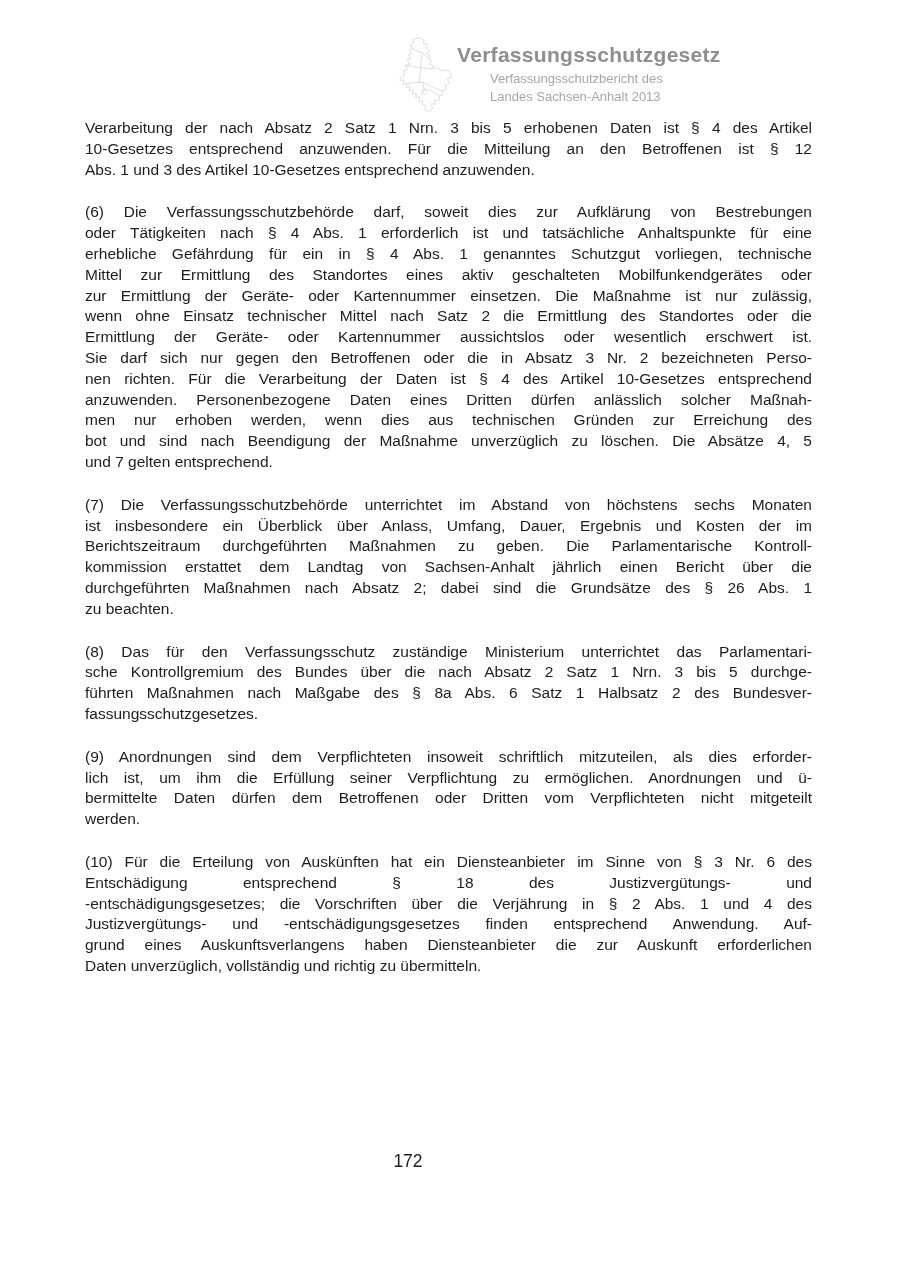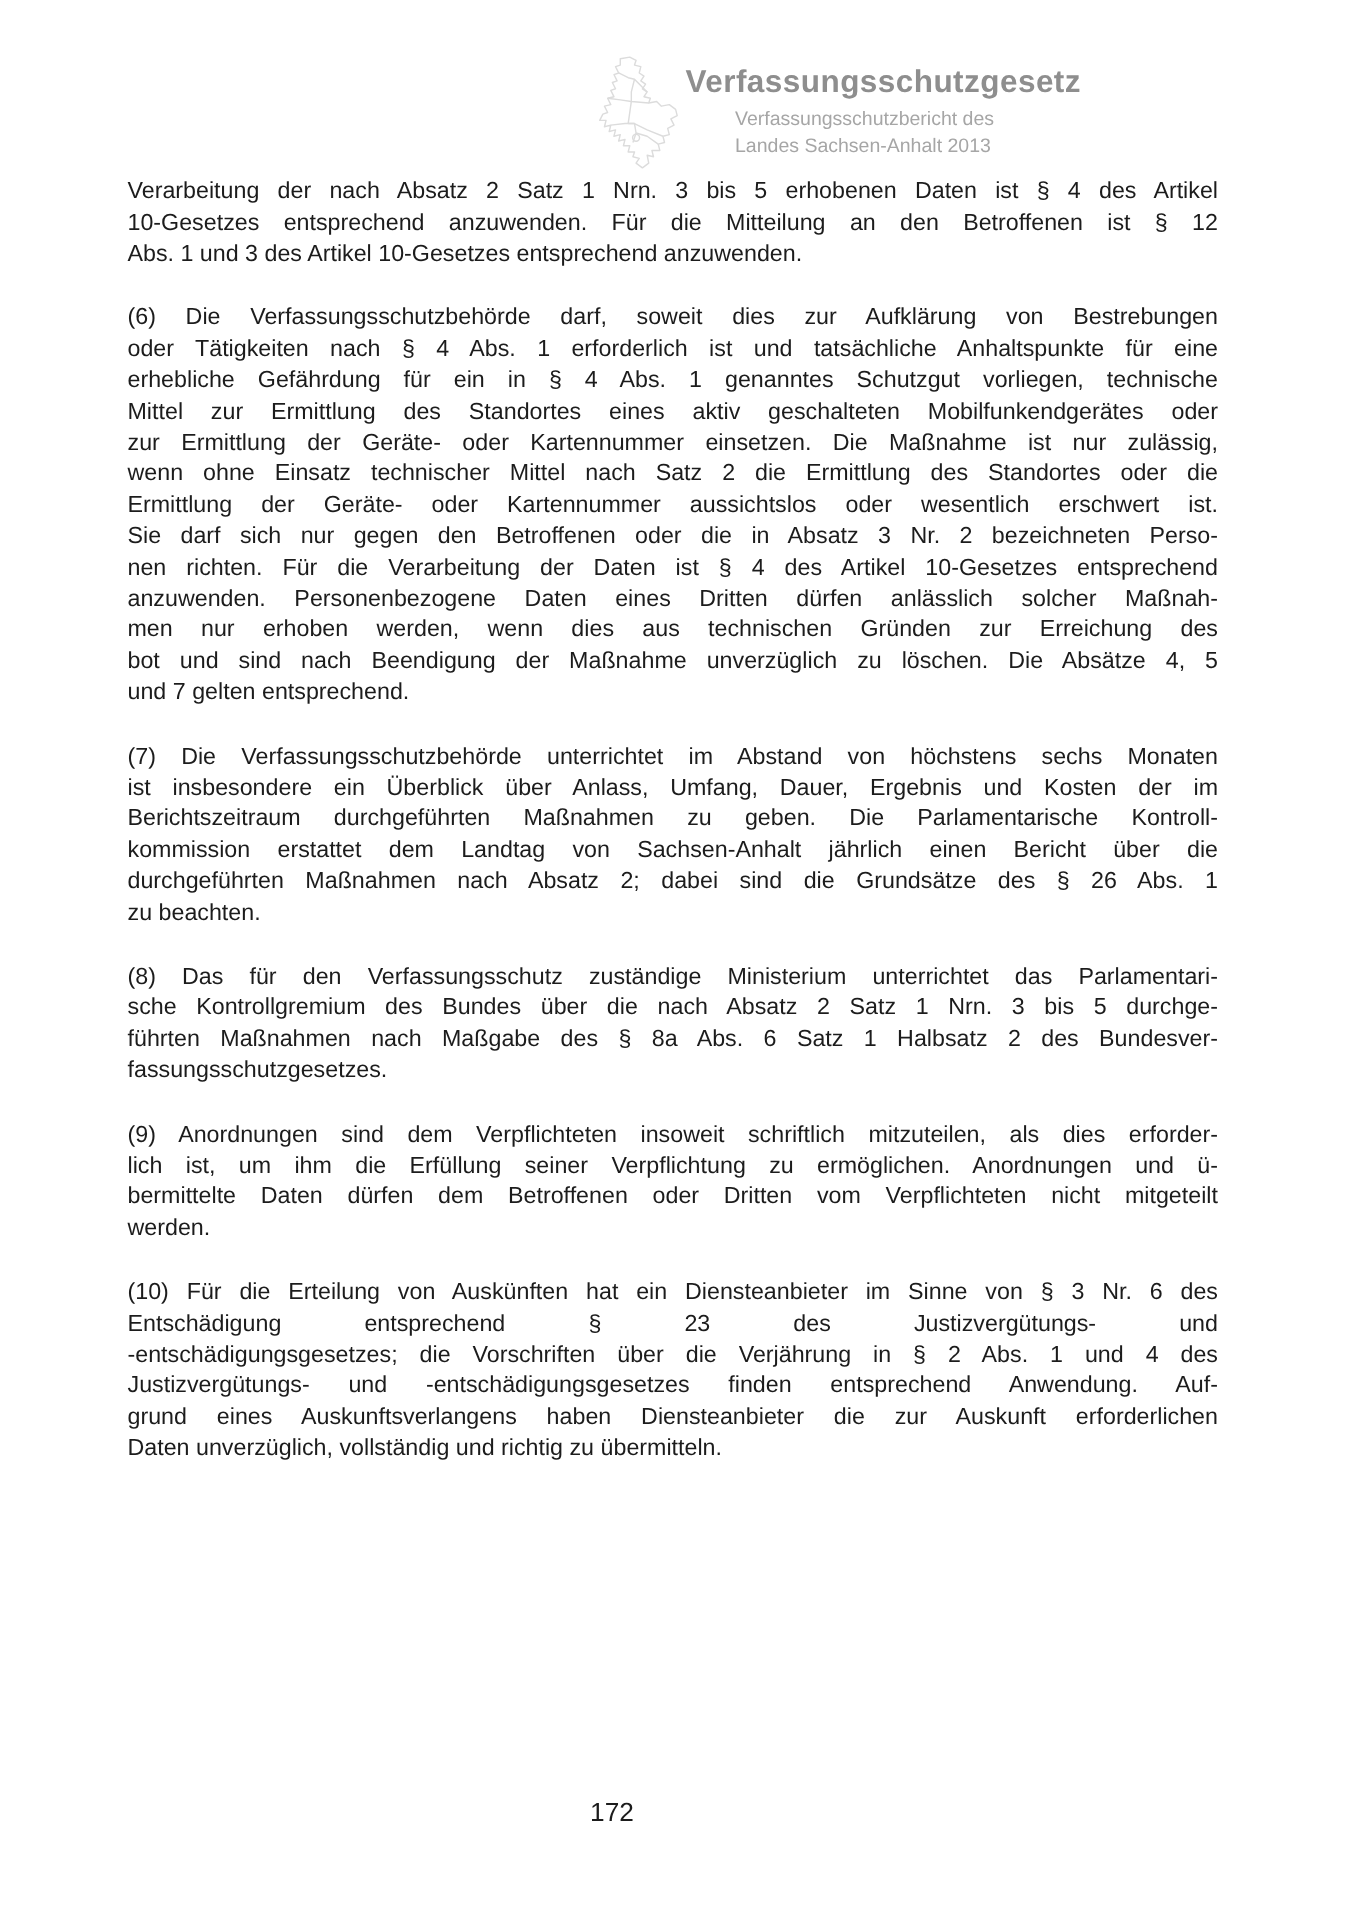--- a/index.html
+++ b/index.html
@@ -58,21 +58,21 @@
     white-space: normal;
   }
   .line.last {
     text-align: left;
     text-align-last: left;
   }
   
   .page-number {
     position: absolute;
     left: 0;
-    top: 1198px;
+    top: 1151px;
     width: 816px;
     text-align: center;
     font-size: 17.5px;
     color: #1c1c1c;
   }
 </style>
 </head>
 <body>
 
 <div class="page">
@@ -137,21 +137,21 @@
         <div class="line last">fassungsschutzgesetzes.</div>
       </div>
       <div class="paragraph">
         <div class="line">(9) Anordnungen sind dem Verpflichteten insoweit schriftlich mitzuteilen, als dies erforder-</div>
         <div class="line">lich ist, um ihm die Erfüllung seiner Verpflichtung zu ermöglichen. Anordnungen und ü-</div>
         <div class="line">bermittelte Daten dürfen dem Betroffenen oder Dritten vom Verpflichteten nicht mitgeteilt</div>
         <div class="line last">werden.</div>
       </div>
       <div class="paragraph">
         <div class="line">(10) Für die Erteilung von Auskünften hat ein Diensteanbieter im Sinne von § 3 Nr. 6 des</div>
-        <div class="line">Entschädigung entsprechend § 23 des Justizvergütungs- und</div>
+        <div class="line">Entschädigung entsprechend § 18 des Justizvergütungs- und</div>
         <div class="line">-entschädigungsgesetzes; die Vorschriften über die Verjährung in § 2 Abs. 1 und 4 des</div>
         <div class="line">Justizvergütungs- und -entschädigungsgesetzes finden entsprechend Anwendung. Auf-</div>
         <div class="line">grund eines Auskunftsverlangens haben Diensteanbieter die zur Auskunft erforderlichen</div>
         <div class="line last">Daten unverzüglich, vollständig und richtig zu übermitteln.</div>
       </div>
     </div>
 
   <div class="page-number">172</div>
 
 </div>

